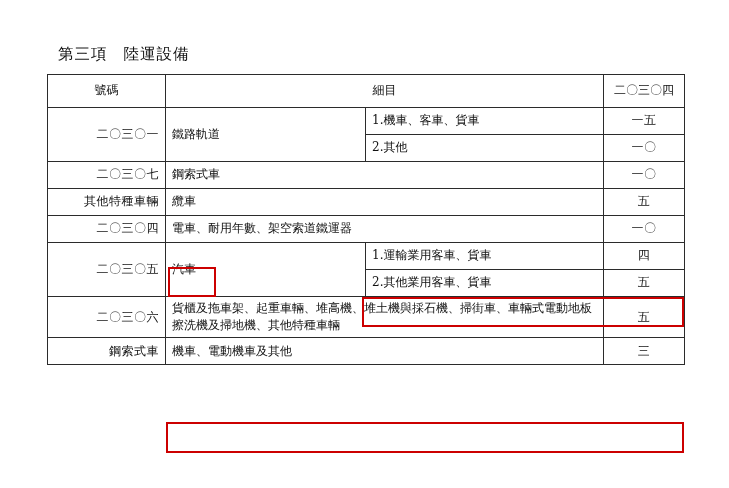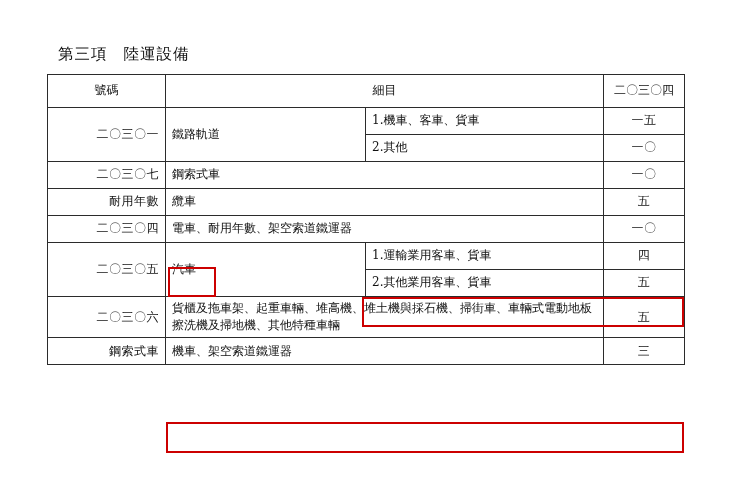--- a/index.html
+++ b/index.html
@@ -104,21 +104,21 @@
         <td class="c-years-cell">一〇</td>
       </tr>
 
       <tr class="rowh">
         <td class="c-code-cell">二〇三〇七</td>
         <td class="c-item-cell" colspan="2">鋼索式車</td>
         <td class="c-years-cell">一〇</td>
       </tr>
 
       <tr class="rowh">
-        <td class="c-code-cell">耐用年數</td>
+        <td class="c-code-cell">其他特種車輛</td>
         <td class="c-item-cell" colspan="2">纜車</td>
         <td class="c-years-cell">五</td>
       </tr>
 
       <tr class="rowh">
         <td class="c-code-cell">二〇三〇四</td>
         <td class="c-item-cell" colspan="2">電車、耐用年數、架空索道鐵運器</td>
         <td class="c-years-cell">一〇</td>
       </tr>
 
@@ -135,21 +135,21 @@
       </tr>
 
       <tr>
         <td class="c-code-cell">二〇三〇六</td>
         <td class="c-item-cell multiline" colspan="2">貨櫃及拖車架、起重車輛、堆高機、堆土機與採石機、掃街車、車輛式電動地板擦洗機及掃地機、其他特種車輛</td>
         <td class="c-years-cell">五</td>
       </tr>
 
       <tr class="rowh-tall">
         <td class="c-code-cell">鋼索式車</td>
-        <td class="c-item-cell" colspan="2">機車、架空索道鐵運器</td>
+        <td class="c-item-cell" colspan="2">機車、電動機車及其他</td>
         <td class="c-years-cell">三</td>
       </tr>
     </tbody>
   </table>
 
   <div class="redbox" style="left:168px; top:267px; width:48px; height:30px;"></div>
   <div class="redbox" style="left:362px; top:297px; width:322px; height:30px;"></div>
   <div class="redbox" style="left:166px; top:422px; width:518px; height:31px;"></div>
 
 </div>

